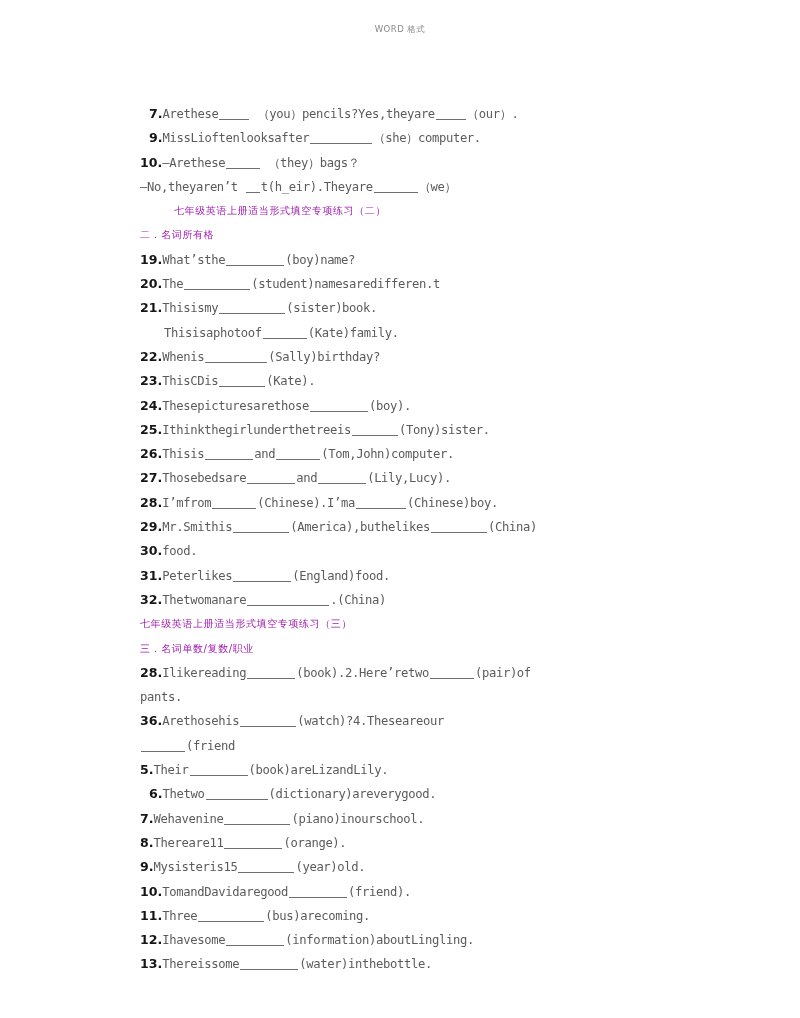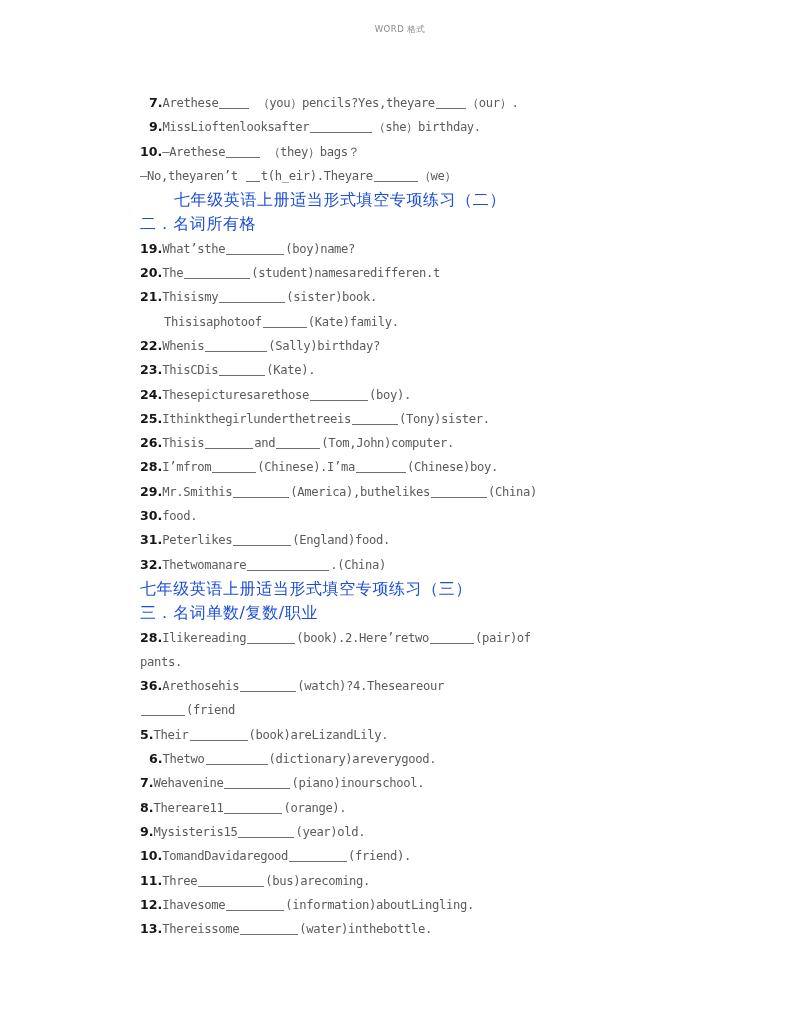--- a/index.html
+++ b/index.html
@@ -26,21 +26,21 @@
     text-align: center;
     font-family: "DejaVu Sans", sans-serif;
     font-size: 8.5px;
     letter-spacing: 0.5px;
     color: #8a8a8a;
   }
 
   
   .doc-body {
     position: absolute;
-    top: 91px;
+    top: 102px;
     left: 140px;
     width: 520px;
   }
 
   .line {
     font-family: "DejaVu Sans Mono", monospace;
     font-size: 12.2px;
     line-height: 24.3px;
     color: #5b5b5b;
     white-space: pre;
@@ -65,53 +65,54 @@
     display: inline-block;
     border-bottom: 1px solid #6e6e6e;
     vertical-align: -2px;
     height: 11px;
     margin: 0 1px;
   }
 
   
   .cn {
     font-family: "DejaVu Sans", sans-serif;
-    font-size: 16px;
+    font-size: 10px;
     line-height: 24.3px;
-    color: #1d4ed8;
+    color: #a21caf;
     white-space: pre;
     letter-spacing: 0.6px;
   }
 
   .indent-1 { padding-left: 9px; }
   .indent-2 { padding-left: 24px; }
   .indent-3 { padding-left: 34px; }
   .hang     { padding-left: 0; }
 </style>
 </head>
 <body>
 
 <div class="page-header">WORD 格式</div>
 
 <div class="doc-body" id="doc-body">
     <div class="line indent-1" id="line-7"><span class="num">7.</span><span class="txt">Arethese</span><span class="blank" style="width: 30px;"></span><span class="txt"> （you）pencils?Yes,theyare</span><span class="blank" style="width: 30px;"></span><span class="txt">（our）.</span></div>
-    <div class="line indent-1" id="line-9"><span class="num">9.</span><span class="txt">MissLioftenlooksafter</span><span class="blank" style="width: 62px;"></span><span class="txt">（she）birthday.</span></div>
+    <div class="line indent-1" id="line-9"><span class="num">9.</span><span class="txt">MissLioftenlooksafter</span><span class="blank" style="width: 62px;"></span><span class="txt">（she）computer.</span></div>
     <div class="line hang" id="line-10"><span class="num">10.</span><span class="txt">—Arethese</span><span class="blank" style="width: 34px;"></span><span class="txt"> （they）bags？</span></div>
     <div class="line hang" id="line-10b"><span class="txt">—No,theyaren’t </span><span class="blank" style="width: 14px;"></span><span class="txt">t(h_eir).Theyare</span><span class="blank" style="width: 44px;"></span><span class="txt">（we）</span></div>
     <div class="cn indent-3" id="heading-part-2"><span class="txt">七年级英语上册适当形式填空专项练习（二）</span></div>
     <div class="cn hang" id="section-2"><span class="txt">二．名词所有格</span></div>
     <div class="line hang" id="line-19"><span class="num">19.</span><span class="txt">What’sthe</span><span class="blank" style="width: 58px;"></span><span class="txt">(boy)name?</span></div>
     <div class="line hang" id="line-20"><span class="num">20.</span><span class="txt">The</span><span class="blank" style="width: 66px;"></span><span class="txt">(student)namesaredifferen.t</span></div>
     <div class="line hang" id="line-21"><span class="num">21.</span><span class="txt">Thisismy</span><span class="blank" style="width: 66px;"></span><span class="txt">(sister)book.</span></div>
     <div class="line indent-2" id="line-21b"><span class="txt">Thisisaphotoof</span><span class="blank" style="width: 44px;"></span><span class="txt">(Kate)family.</span></div>
     <div class="line hang" id="line-22"><span class="num">22.</span><span class="txt">Whenis</span><span class="blank" style="width: 62px;"></span><span class="txt">(Sally)birthday?</span></div>
     <div class="line hang" id="line-23"><span class="num">23.</span><span class="txt">ThisCDis</span><span class="blank" style="width: 46px;"></span><span class="txt">(Kate).</span></div>
     <div class="line hang" id="line-24"><span class="num">24.</span><span class="txt">Thesepicturesarethose</span><span class="blank" style="width: 58px;"></span><span class="txt">(boy).</span></div>
     <div class="line hang" id="line-25"><span class="num">25.</span><span class="txt">Ithinkthegirlunderthetreeis</span><span class="blank" style="width: 46px;"></span><span class="txt">(Tony)sister.</span></div>
     <div class="line hang" id="line-26"><span class="num">26.</span><span class="txt">Thisis</span><span class="blank" style="width: 48px;"></span><span class="txt">and</span><span class="blank" style="width: 44px;"></span><span class="txt">(Tom,John)computer.</span></div>
+    <div class="line hang" id="line-27"><span class="num">27.</span><span class="txt">Thosebedsare</span><span class="blank" style="width: 48px;"></span><span class="txt">and</span><span class="blank" style="width: 48px;"></span><span class="txt">(Lily,Lucy).</span></div>
     <div class="line hang" id="line-28a"><span class="num">28.</span><span class="txt">I’mfrom</span><span class="blank" style="width: 44px;"></span><span class="txt">(Chinese).I’ma</span><span class="blank" style="width: 50px;"></span><span class="txt">(Chinese)boy.</span></div>
     <div class="line hang" id="line-29"><span class="num">29.</span><span class="txt">Mr.Smithis</span><span class="blank" style="width: 56px;"></span><span class="txt">(America),buthelikes</span><span class="blank" style="width: 56px;"></span><span class="txt">(China)</span></div>
     <div class="line hang" id="line-30"><span class="num">30.</span><span class="txt">food.</span></div>
     <div class="line hang" id="line-31"><span class="num">31.</span><span class="txt">Peterlikes</span><span class="blank" style="width: 58px;"></span><span class="txt">(England)food.</span></div>
     <div class="line hang" id="line-32"><span class="num">32.</span><span class="txt">Thetwomanare</span><span class="blank" style="width: 82px;"></span><span class="txt">.(China)</span></div>
     <div class="cn hang" id="heading-part-3"><span class="txt">七年级英语上册适当形式填空专项练习（三）</span></div>
     <div class="cn hang" id="section-3"><span class="txt">三．名词单数/复数/职业</span></div>
     <div class="line hang" id="line-28b"><span class="num">28.</span><span class="txt">Ilikereading</span><span class="blank" style="width: 48px;"></span><span class="txt">(book).2.Here’retwo</span><span class="blank" style="width: 44px;"></span><span class="txt">(pair)of</span></div>
     <div class="line hang" id="line-28b-cont"><span class="txt">pants.</span></div>
     <div class="line hang" id="line-36"><span class="num">36.</span><span class="txt">Arethosehis</span><span class="blank" style="width: 56px;"></span><span class="txt">(watch)?4.Theseareour</span></div>

